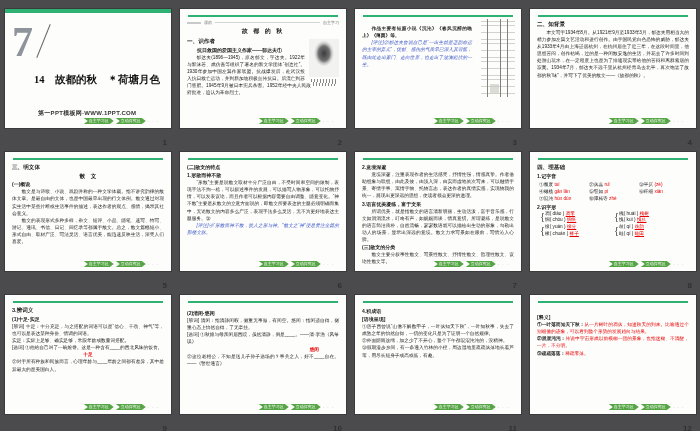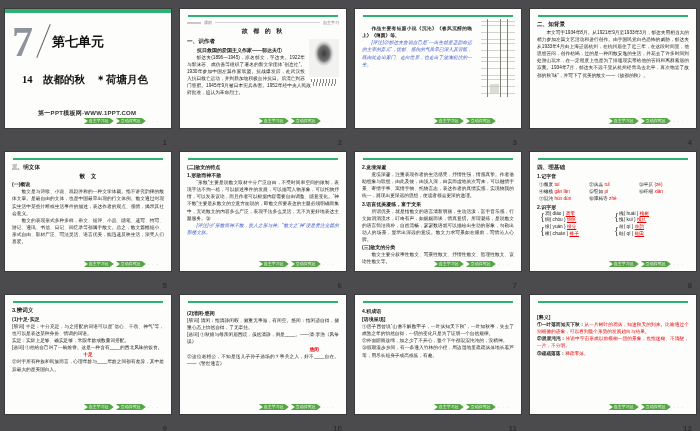--- a/index.html
+++ b/index.html
@@ -26,21 +26,21 @@
   .t.ind { text-indent:2em; }
   .sub { font-size:5px; font-weight:bold; color:#1a1a1a; line-height:1.6; }
   .red { color:#e60000; }
   .blue { color:#3a55c4; font-style:italic; }
   .ctr { text-align:center; }
 
   
   .s1 .seven { font-size:42px; font-weight:bold; color:#8e949b; line-height:1; font-family:"Liberation Serif",serif; }
   .s1 .slash { width:1px; height:36px; background:#666; transform:rotate(22deg); margin:2px 8px 0 10px; }
   .s1 .unit { font-size:13px; font-weight:bold; color:#111; font-family:"Liberation Serif",serif; margin-top:12px; }
-  .s1 .title { font-size:10.5px; font-weight:bold; color:#111; margin:10px 0 0 10px; font-family:"Liberation Serif",serif; }
+  .s1 .title { font-size:10.5px; font-weight:bold; color:#111; margin:10px 0 0 22px; font-family:"Liberation Serif",serif; }
   .s1 .site { font-size:6px; font-weight:bold; color:#333; margin:22px 0 0 26px; letter-spacing:.3px; }
 
   
   .hdrbar { display:flex; align-items:center; gap:3px; margin:1px 0 2px 0; }
   .hdrbar .seg { height:2px; background:#c9c9c9; flex:0 0 14px; }
   .hdrbar .lbl { font-size:4px; color:#777; white-space:nowrap; }
   .hdrbar .line { height:1px; background:#d5d5d5; flex:1; }
   .scriptTitle { font-family:"Liberation Serif",serif; font-size:6px; font-weight:bold; color:#222;
                  text-align:center; letter-spacing:2px; margin-bottom:1px; }
   .portrait { float:right; width:30px; height:38px; margin:2px 0 2px 4px;
@@ -67,21 +67,20 @@
 <body>
 
 <div class="board">
 
   <div class="cell">
     <div class="slide s1">
       <div class="topband"></div>
       <div style="display:flex; margin-top:6px;">
         <div class="seven">7</div>
         <div class="slash"></div>
-        <div class="unit">第七单元</div>
       </div>
       <div class="title">14　故都的秋　＊荷塘月色</div>
       <div class="site">第一PPT模板网-WWW.1PPT.COM</div>
       <div class="ribbons">
         <span class="ribbon">自主学习区</span>
         <span class="ribbon">互动探究区</span>
         <span class="navdots">· · ·</span>
       </div>
     </div>
     <div class="pageno">1</div>

